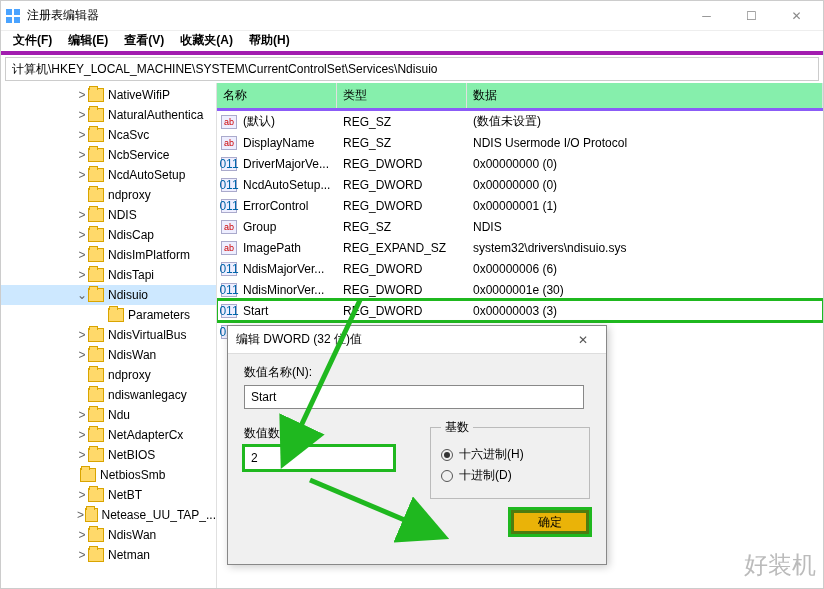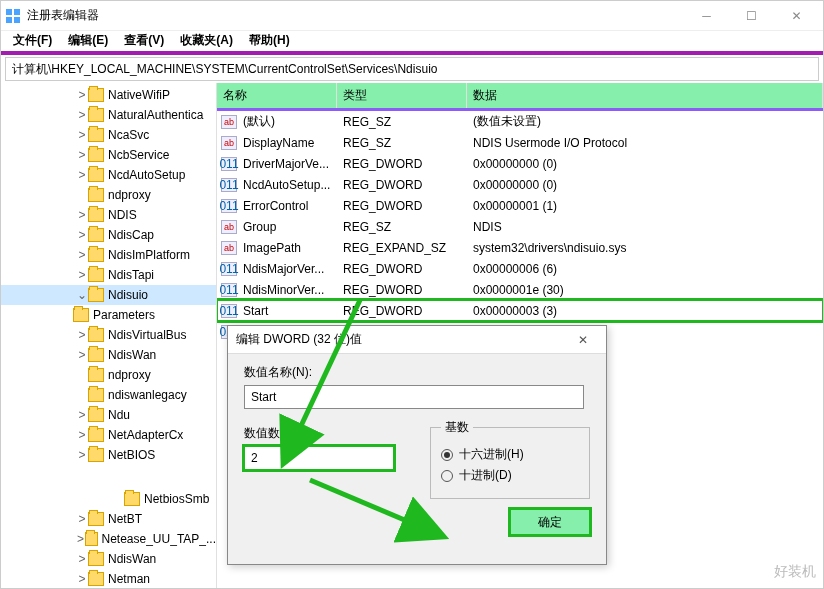--- a/index.html
+++ b/index.html
@@ -37,24 +37,24 @@
 .dlabel { margin: 6px 0 4px; }
 .dinput { width: 340px; height: 24px; border: 1px solid #888; background: #fff; padding: 0 6px; }
 .drow { display: flex; margin-top: 10px; }
 .dcol1 { flex: 1; }
 .fieldset { border: 1px solid #bbb; padding: 6px 10px 10px; width: 160px; }
 .fieldset legend { padding: 0 4px; }
 .radio { display: flex; align-items: center; margin: 4px 0; }
 .radio .r { width: 12px; height: 12px; border: 1px solid #555; border-radius: 50%; margin-right: 6px; position: relative; }
 .radio.selected .r::after { content: ""; position: absolute; inset: 2px; background: #333; border-radius: 50%; }
 .btns { display: flex; justify-content: flex-end; gap: 8px; margin-top: 6px; padding-right: 16px; }
-.btn { width: 80px; height: 26px; border: 1px solid #4d7c0f; background: #86efac; display: flex; align-items: center; justify-content: center; }
+.btn { width: 80px; height: 26px; border: 4px solid #4d7c0f; background: #eab308; display: flex; align-items: center; justify-content: center; }
 .hl-green { outline: 3px solid #1fb81f; outline-offset: -1px; }
 .arrow { position: absolute; z-index: 200; pointer-events: none; }
-.watermark { position: absolute; right: 8px; bottom: 8px; font-size: 14px; color: #bbb; z-index: 300; }
+.watermark { position: absolute; right: 8px; bottom: 8px; font-size: 24px; color: #bbb; z-index: 300; }
 </style>
 </head>
 <body>
 
 <div class="window">
   <div class="titlebar">
     <span class="icon">
       <svg width="16" height="16">
           <rect x="1" y="1" width="6" height="6" fill="#4aa3ff"></rect>
           <rect x="9" y="1" width="6" height="6" fill="#4aa3ff"></rect>
@@ -132,21 +132,21 @@
         <div class="tree-item" style="padding-left: 75px;">
           <span class="caret">&gt;</span>
           <span class="folder"></span>
           <span>NdisTapi</span>
         </div>
         <div class="tree-item selected" style="padding-left: 75px;">
           <span class="caret">⌄</span>
           <span class="folder"></span>
           <span>Ndisuio</span>
         </div>
-        <div class="tree-item" style="padding-left: 60px;">
+        <div class="tree-item" style="padding-left: 95px;">
           <span class="caret"></span>
           <span class="folder"></span>
           <span>Parameters</span>
         </div>
         <div class="tree-item" style="padding-left: 75px;">
           <span class="caret">&gt;</span>
           <span class="folder"></span>
           <span>NdisVirtualBus</span>
         </div>
         <div class="tree-item" style="padding-left: 75px;">
@@ -172,21 +172,21 @@
         <div class="tree-item" style="padding-left: 75px;">
           <span class="caret">&gt;</span>
           <span class="folder"></span>
           <span>NetAdapterCx</span>
         </div>
         <div class="tree-item" style="padding-left: 75px;">
           <span class="caret">&gt;</span>
           <span class="folder"></span>
           <span>NetBIOS</span>
         </div>
-        <div class="tree-item" style="padding-left: 111px; margin-top: 24px;">
+        <div class="tree-item" style="padding-left: 67px;">
           <span class="caret"></span>
           <span class="folder"></span>
           <span>NetbiosSmb</span>
         </div>
         <div class="tree-item" style="padding-left: 75px;">
           <span class="caret">&gt;</span>
           <span class="folder"></span>
           <span>NetBT</span>
         </div>
         <div class="tree-item" style="padding-left: 75px;">

